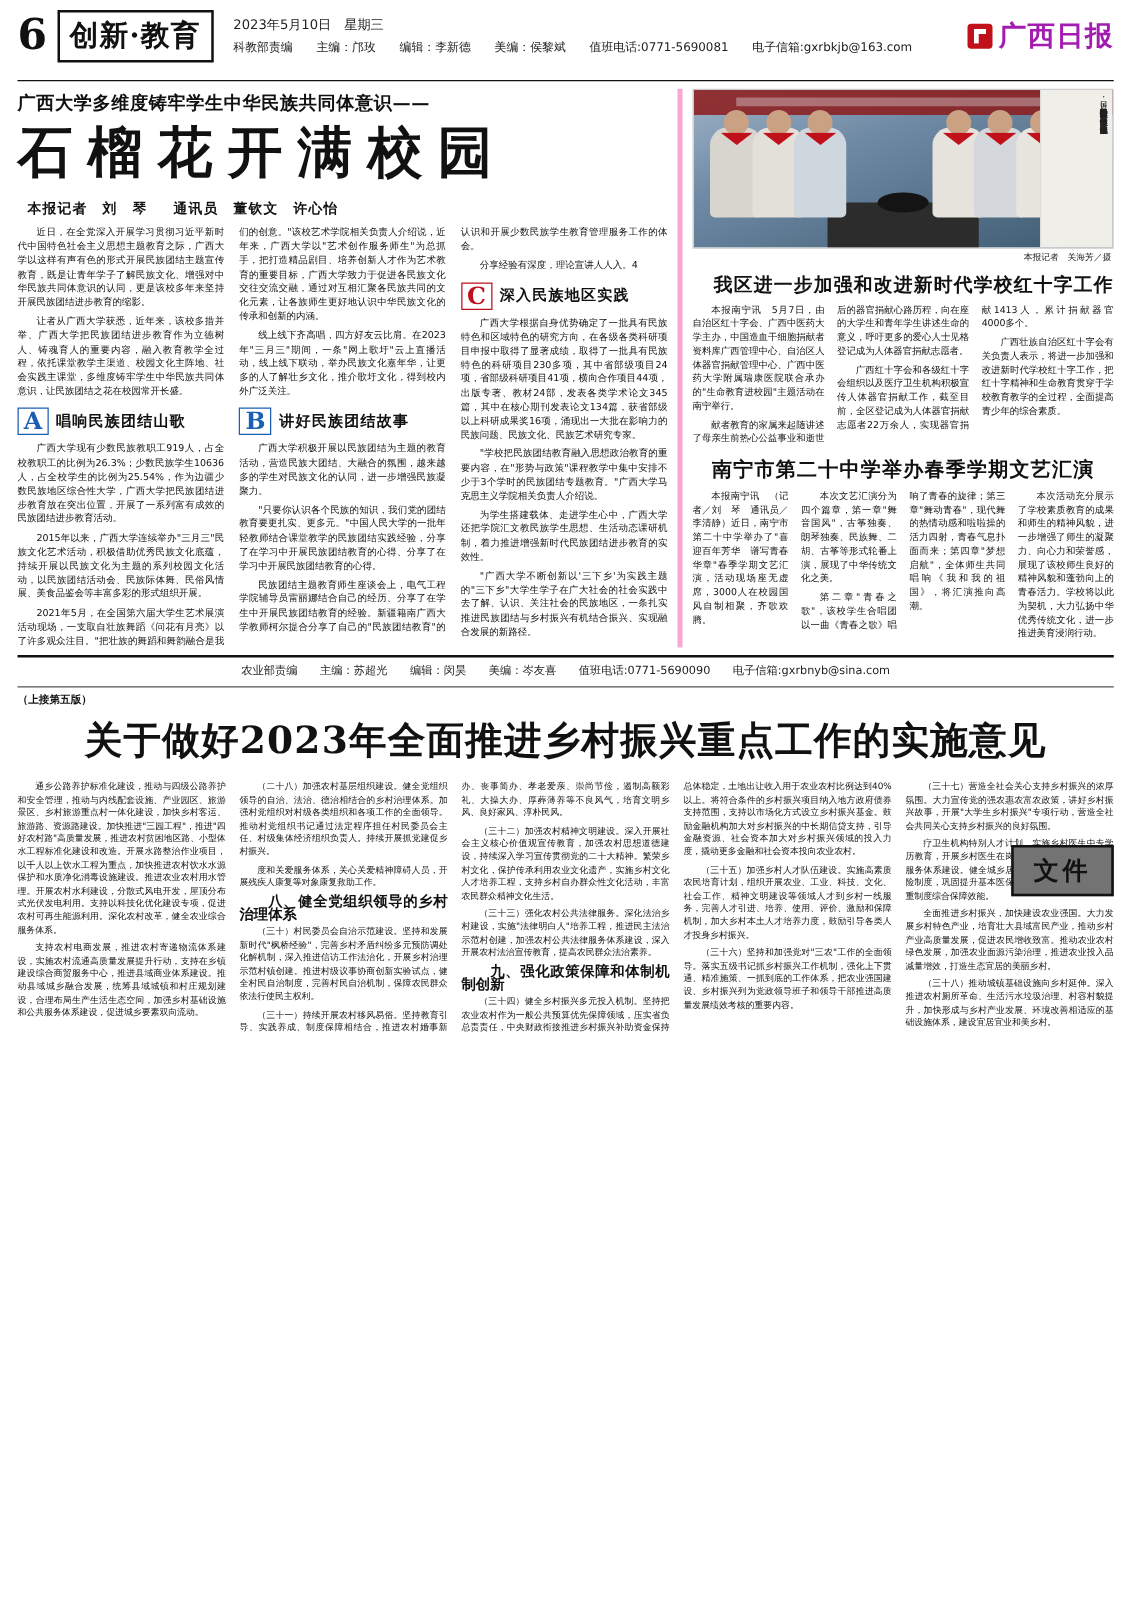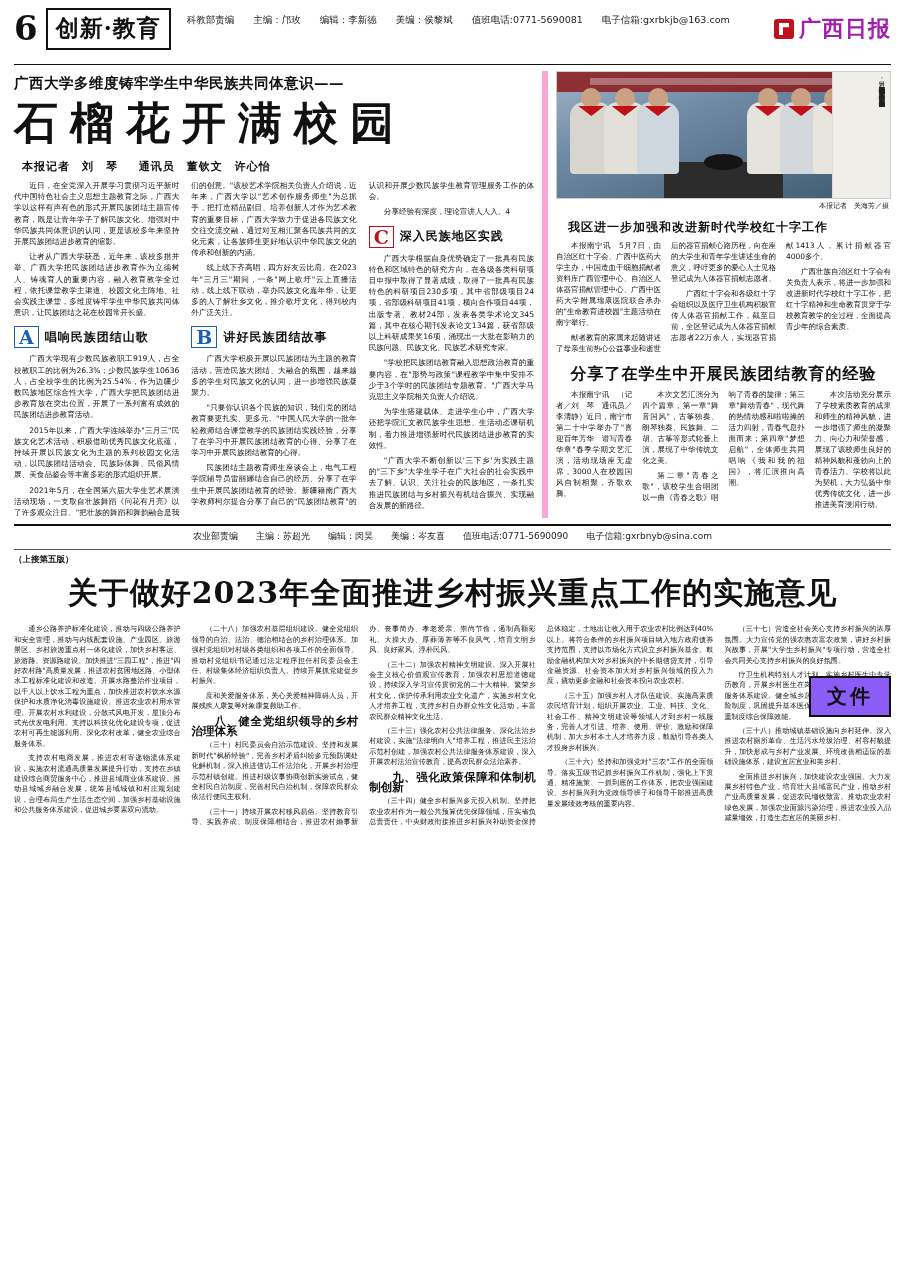--- a/index.html
+++ b/index.html
@@ -16,21 +16,21 @@
   .brand{margin-left:auto;display:flex;align-items:center;padding-top:6px;}
   .brand-logo{width:20px;height:20px;background:#c0111b;border-radius:3px;margin-right:5px;position:relative;}
   .brand-logo:after{content:"";position:absolute;left:5px;top:4px;width:10px;height:12px;background:#fff;clip-path:polygon(0 0,100% 0,100% 35%,40% 35%,40% 100%,0 100%);}
   .brand-name{font-size:22px;font-weight:bold;color:#a21caf;font-family:"DejaVu Serif","Liberation Serif",serif;letter-spacing:1px;}
   .rule{border-top:1px solid #111;margin:4px 14px 0 14px;}
   .rule-thin{border-top:1px solid #555;}
 
   
   .top{display:flex;padding:6px 14px 0 14px;box-sizing:border-box;}
   .top-left{width:528px;padding-right:8px;box-sizing:border-box;}
-  .top-right{width:349px;box-sizing:border-box;border-left:6px solid #f9a8d4;padding-left:8px;}
+  .top-right{width:349px;box-sizing:border-box;border-left:4px solid #f9a8d4;padding-left:8px;}
 
   .kicker{font-size:14.5px;font-weight:bold;letter-spacing:0.5px;line-height:20px;margin:2px 0 2px 0;font-family:"DejaVu Serif","Liberation Serif",serif;}
   .headline{font-size:44px;font-weight:bold;letter-spacing:12px;text-align:left;line-height:56px;margin:2px 0 8px 0;font-family:"DejaVu Serif","Liberation Serif",serif;}
   .byline{font-size:11px;font-weight:bold;letter-spacing:1px;margin-bottom:6px;}
   .byline span{margin:0 8px;}
 
   .cols{column-count:3;column-gap:12px;column-rule:0;font-size:7.6px;line-height:11.2px;text-align:justify;}
   .cols p{margin:0 0 4px 0;text-indent:2em;}
   .subhead{display:flex;align-items:center;margin:8px 0 5px 0;break-inside:avoid;}
   .subhead .letter{font-size:19px;font-weight:bold;color:#1a5fb4;font-family:"DejaVu Serif","Liberation Serif",serif;border:1.5px solid #1a5fb4;padding:0 4px;line-height:20px;margin-right:6px;}
@@ -49,47 +49,48 @@
   .p3{left:24%;background:#cfd7de;}
   .p4{left:57%;background:#e6e3dd;}
   .p5{left:67%;background:#d4d8dd;}
   .p6{left:77%;background:#e8e5df;}
   .p7{left:87%;background:#cdd4da;}
   .ph-head{position:absolute;top:-14px;left:11px;width:20px;height:20px;border-radius:50%;background:#caa183;}
   .ph-scarf{position:absolute;top:4px;left:8px;width:26px;height:10px;background:#c0111b;clip-path:polygon(0 0,100% 0,50% 100%);}
   .photo-side{position:absolute;right:0;top:0;width:58px;height:100%;background:#efeee9;border-left:1px solid #ddd;box-sizing:border-box;padding:4px 3px;font-size:6.3px;line-height:9px;writing-mode:vertical-rl;text-orientation:upright;color:#222;}
   .photo-cap{font-size:7px;line-height:10px;color:#222;text-align:right;padding:2px 2px 0 0;}
 
-  .r-head{font-size:12px;font-weight:bold;text-align:left;letter-spacing:1px;margin:8px 0 4px 12px;font-family:"DejaVu Serif","Liberation Serif",serif;}
+  .r-head{font-size:15px;font-weight:bold;text-align:right;letter-spacing:1px;margin:8px 0 4px 12px;font-family:"DejaVu Serif","Liberation Serif",serif;}
   .r-head2{font-size:16px;font-weight:bold;text-align:center;letter-spacing:1px;margin:10px 0 4px 0;font-family:"DejaVu Serif","Liberation Serif",serif;}
   .cols2{column-count:3;column-gap:10px;font-size:7.5px;line-height:11px;text-align:justify;}
   .cols2 p{margin:0 0 4px 0;text-indent:2em;}
   .cols2.c4{column-count:4;}
 
   
   .mid-sep{border-top:2px solid #111;margin:6px 14px 0 14px;}
 
   
-  .doc-tag{position:absolute;right:14px;top:676px;border:2px solid #111;padding:5px 16px;font-size:20px;font-weight:bold;letter-spacing:3px;background:#8b5cf6;font-family:"DejaVu Serif","Liberation Serif",serif;}
+  .doc-tag{position:absolute;right:14px;top:676px;border:2px solid #111;padding:5px 16px;font-size:20px;font-weight:bold;letter-spacing:3px;background:#737373;font-family:"DejaVu Serif","Liberation Serif",serif;}
   .bottom-meta{font-size:9px;text-align:center;padding:4px 0 2px 0;color:#222;}
   .doc-note{font-size:8.5px;font-weight:bold;padding:4px 14px 0 14px;}
   .doc-title{font-size:30px;font-weight:bold;text-align:center;letter-spacing:1px;line-height:42px;margin:6px 0 10px 0;font-family:"DejaVu Serif","Liberation Serif",serif;}
   .bcols{column-count:5;column-gap:11px;font-size:7.1px;line-height:10.4px;text-align:justify;padding:0 14px;box-sizing:border-box;}
   .bcols p{margin:0 0 4px 0;text-indent:2em;}
   .bsub{font-size:11.5px;font-weight:bold;margin:7px 0 5px 0;text-indent:0;break-inside:avoid;font-family:"DejaVu Serif","Liberation Serif",serif;}
 </style>
 </head>
 <body>
 
 <div class="page">
 
   <div class="masthead">
     <div class="pagenum">6</div>
     <div class="sectionbox">创新·教育</div>
     <div class="masthead-meta">
+      <div class="row1">2023年5月10日　星期三</div>
       <div class="row2">科教部责编　　主编：邝玫　　编辑：李新德　　美编：侯黎斌　　值班电话:0771-5690081　　电子信箱:gxrbkjb@163.com</div>
     </div>
     <div class="brand">
       <div class="brand-logo"></div>
       <div class="brand-name">广西日报</div>
     </div>
   </div>
   <div class="rule"></div>
 
   <div class="top">
@@ -173,21 +174,21 @@
       <div class="photo-cap">本报记者　关海芳／摄</div>
 
       <div class="r-head">我区进一步加强和改进新时代学校红十字工作</div>
       <div class="cols2">
         <p>本报南宁讯　5月7日，由自治区红十字会、广西中医药大学主办，中国造血干细胞捐献者资料库广西管理中心、自治区人体器官捐献管理中心、广西中医药大学附属瑞康医院联合承办的"生命教育进校园"主题活动在南宁举行。</p>
         <p>献者教育的家属来起随讲述了母亲生前热心公益事业和逝世后的器官捐献心路历程，向在座的大学生和青年学生讲述生命的意义，呼吁更多的爱心人士见格登记成为人体器官捐献志愿者。</p>
         <p>广西红十字会和各级红十字会组织以及医疗卫生机构积极宣传人体器官捐献工作，截至目前，全区登记成为人体器官捐献志愿者22万余人，实现器官捐献1413人，累计捐献器官4000多个。</p>
         <p>广西壮族自治区红十字会有关负责人表示，将进一步加强和改进新时代学校红十字工作，把红十字精神和生命教育贯穿于学校教育教学的全过程，全面提高青少年的综合素质。</p>
       </div>
 
-      <div class="r-head2">分享了在学生中开展民族团结教育的经验</div>
+      <div class="r-head2">南宁市第二十中学举办春季学期文艺汇演</div>
       <div class="cols2 c4">
         <p>本报南宁讯　（记者／刘　琴　通讯员／李清静）近日，南宁市第二十中学举办了"喜迎百年芳华　谱写青春华章"春季学期文艺汇演，活动现场座无虚席，3000人在校园国风自制相聚，齐歌欢腾。</p>
         <p>本次文艺汇演分为四个篇章，第一章"舞音国风"，古筝独奏、朗琴独奏、民族舞、二胡、古筝等形式轮番上演，展现了中华传统文化之美。</p>
         <p>第二章"青春之歌"，该校学生合唱团以一曲《青春之歌》唱响了青春的旋律；第三章"舞动青春"，现代舞的热情动感和啦啦操的活力四射，青春气息扑面而来；第四章"梦想启航"，全体师生共同唱响《我和我的祖国》，将汇演推向高潮。</p>
         <p>本次活动充分展示了学校素质教育的成果和师生的精神风貌，进一步增强了师生的凝聚力、向心力和荣誉感，展现了该校师生良好的精神风貌和蓬勃向上的青春活力。学校将以此为契机，大力弘扬中华优秀传统文化，进一步推进美育浸润行动。</p>
       </div>
     </div>
   </div>
 
   <div class="mid-sep"></div>
@@ -207,18 +208,18 @@
     <p>（三十）村民委员会自治示范建设。坚持和发展新时代"枫桥经验"，完善乡村矛盾纠纷多元预防调处化解机制，深入推进信访工作法治化，开展乡村治理示范村镇创建。推进村级议事协商创新实验试点，健全村民自治制度，完善村民自治机制，保障农民群众依法行使民主权利。</p>
     <p>（三十一）持续开展农村移风易俗。坚持教育引导、实践养成、制度保障相结合，推进农村婚事新办、丧事简办、孝老爱亲、崇尚节俭，遏制高额彩礼、大操大办、厚葬薄养等不良风气，培育文明乡风、良好家风、淳朴民风。</p>
     <p>（三十二）加强农村精神文明建设。深入开展社会主义核心价值观宣传教育，加强农村思想道德建设，持续深入学习宣传贯彻党的二十大精神。繁荣乡村文化，保护传承利用农业文化遗产，实施乡村文化人才培养工程，支持乡村自办群众性文化活动，丰富农民群众精神文化生活。</p>
     <p>（三十三）强化农村公共法律服务。深化法治乡村建设，实施"法律明白人"培养工程，推进民主法治示范村创建，加强农村公共法律服务体系建设，深入开展农村法治宣传教育，提高农民群众法治素养。</p>
     <p class="bsub">九、强化政策保障和体制机制创新</p>
     <p>（三十四）健全乡村振兴多元投入机制。坚持把农业农村作为一般公共预算优先保障领域，压实省负总责责任，中央财政衔接推进乡村振兴补助资金保持总体稳定，土地出让收入用于农业农村比例达到40%以上。将符合条件的乡村振兴项目纳入地方政府债券支持范围，支持以市场化方式设立乡村振兴基金。鼓励金融机构加大对乡村振兴的中长期信贷支持，引导金融资源、社会资本加大对乡村振兴领域的投入力度，撬动更多金融和社会资本投向农业农村。</p>
     <p>（三十五）加强乡村人才队伍建设。实施高素质农民培育计划，组织开展农业、工业、科技、文化、社会工作、精神文明建设等领域人才到乡村一线服务，完善人才引进、培养、使用、评价、激励和保障机制，加大乡村本土人才培养力度，鼓励引导各类人才投身乡村振兴。</p>
     <p>（三十六）坚持和加强党对"三农"工作的全面领导。落实五级书记抓乡村振兴工作机制，强化上下贯通、精准施策、一抓到底的工作体系，把农业强国建设、乡村振兴列为党政领导班子和领导干部推进高质量发展绩效考核的重要内容。</p>
     <p>（三十七）营造全社会关心支持乡村振兴的浓厚氛围。大力宣传党的强农惠农富农政策，讲好乡村振兴故事，开展"大学生乡村振兴"专项行动，营造全社会共同关心支持乡村振兴的良好氛围。</p>
     <p>疗卫生机构特别人才计划，实施乡村医生中专学历教育，开展乡村医生在岗培训，加强村级医疗卫生服务体系建设。健全城乡居民基本医疗保险和大病保险制度，巩固提升基本医保、大病保险、医疗救助三重制度综合保障效能。</p>
+    <p>全面推进乡村振兴，加快建设农业强国。大力发展乡村特色产业，培育壮大县域富民产业，推动乡村产业高质量发展，促进农民增收致富。推动农业农村绿色发展，加强农业面源污染治理，推进农业投入品减量增效，打造生态宜居的美丽乡村。</p>
     <p>（三十八）推动城镇基础设施向乡村延伸。深入推进农村厕所革命、生活污水垃圾治理、村容村貌提升，加快形成与乡村产业发展、环境改善相适应的基础设施体系，建设宜居宜业和美乡村。</p>
-    <p>全面推进乡村振兴，加快建设农业强国。大力发展乡村特色产业，培育壮大县域富民产业，推动乡村产业高质量发展，促进农民增收致富。推动农业农村绿色发展，加强农业面源污染治理，推进农业投入品减量增效，打造生态宜居的美丽乡村。</p>
     <p></p>
   </div>
 
 </div>
 
 </body></html>

